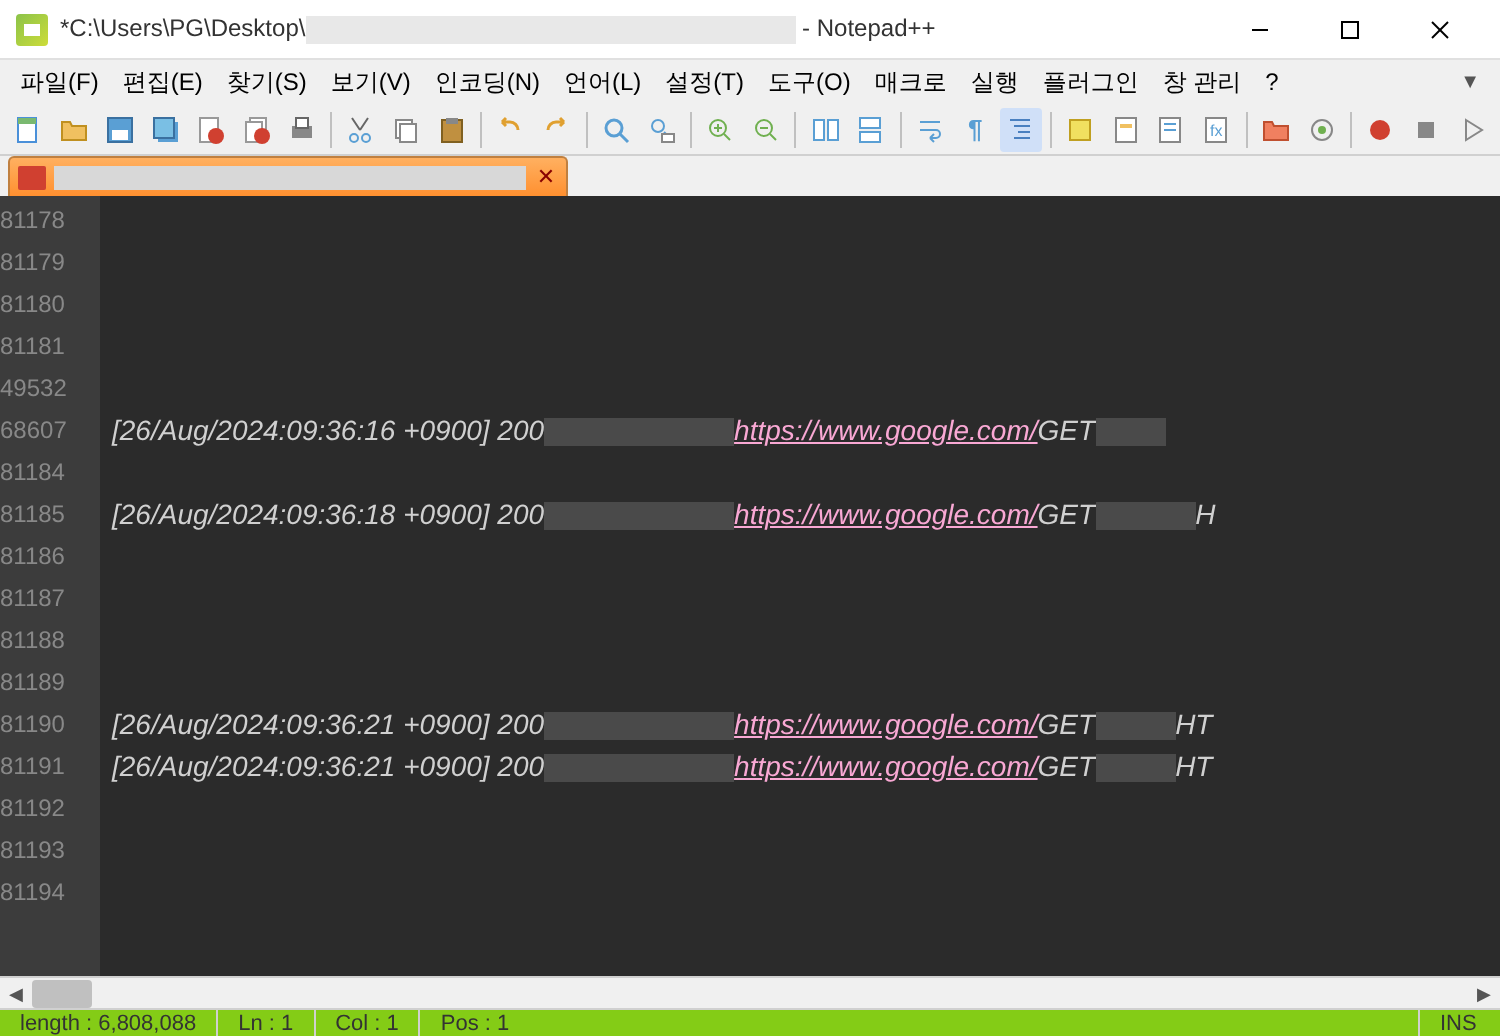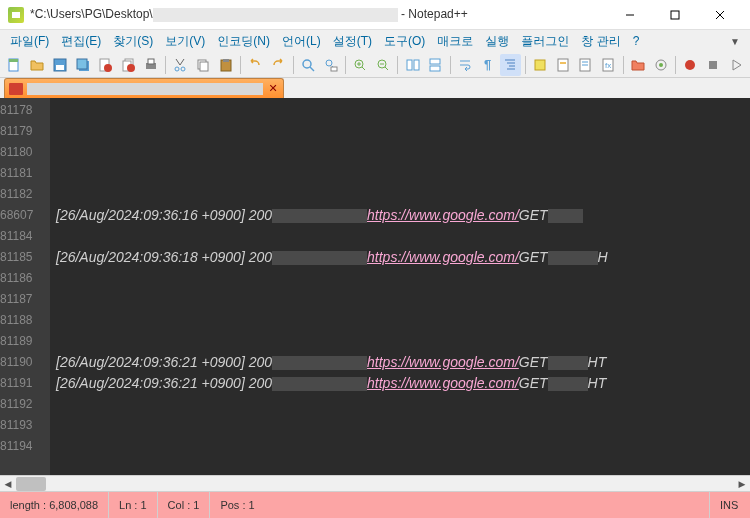--- a/index.html
+++ b/index.html
@@ -7,21 +7,21 @@
 
 .titlebar { height: 30px; background: #fff; display: flex; align-items: center; padding: 0 8px; border-bottom: 1px solid #e0e0e0; }
 .titlebar-icon { width: 16px; height: 16px; background: linear-gradient(135deg, #8BC34A, #CDDC39); margin-right: 6px; border-radius: 2px; position: relative; }
 .titlebar-icon::after { content: ""; position: absolute; width: 8px; height: 6px; background: #fff; top: 5px; left: 4px; }
 .titlebar-text { flex: 1; font-size: 12px; color: #333; white-space: nowrap; overflow: hidden; }
 .redact-title { display: inline-block; width: 245px; height: 14px; background: #e8e8e8; vertical-align: middle; }
 .win-controls { display: flex; }
 .win-btn { width: 45px; height: 28px; display: flex; align-items: center; justify-content: center; font-size: 12px; cursor: pointer; }
 
 .menubar { height: 22px; display: flex; align-items: center; padding: 0 4px; font-size: 12px; background: #f0f0f0; }
-.menu-item { padding: 2px 6px; cursor: pointer; color: #0369a1; }
+.menu-item { padding: 2px 6px; cursor: pointer; color: #000000; }
 .menu-spacer { flex: 1; }
 .menu-chevron { padding: 0 6px; font-size: 10px; color: #555; }
 
 .toolbar { height: 26px; display: flex; align-items: center; padding: 2px 4px; background: #f0f0f0; border-bottom: 1px solid #d0d0d0; gap: 2px; }
 .tool-btn { width: 22px; height: 22px; display: flex; align-items: center; justify-content: center; cursor: pointer; border-radius: 2px; font-size: 13px; }
 .tool-sep { width: 1px; height: 18px; background: #c0c0c0; margin: 0 2px; }
 
 .tabbar { height: 20px; background: #f0f0f0; display: flex; align-items: flex-end; padding: 0 4px; }
 .tab { height: 20px; background: linear-gradient(#ffb060, #ff9030); border: 1px solid #c08040; border-bottom: none; border-radius: 3px 3px 0 0; display: flex; align-items: center; padding: 0 4px 0 4px; min-width: 280px; position: relative; }
 .tab-icon { width: 14px; height: 12px; background: #d04030; margin-right: 4px; border-radius: 1px; }
@@ -34,21 +34,21 @@
 .code { flex: 1; color: #d0d0d0; font-family: Consolas, monospace; font-size: 14px; padding-top: 2px; overflow: hidden; white-space: nowrap; }
 .code-line { height: 21px; line-height: 21px; padding-left: 6px; display: flex; align-items: center; font-style: italic; }
 .redact { display: inline-block; height: 14px; background: #4a4a4a; vertical-align: middle; }
 .url-link { color: #f9a8d4; text-decoration: underline; }
 
 .hscroll { height: 16px; background: #f0f0f0; border-top: 1px solid #d0d0d0; display: flex; align-items: center; }
 .hscroll-btn { width: 16px; height: 16px; display: flex; align-items: center; justify-content: center; font-size: 9px; color: #555; cursor: pointer; }
 .hscroll-track { flex: 1; height: 16px; position: relative; }
 .hscroll-thumb { position: absolute; left: 0; width: 30px; height: 14px; top: 1px; background: #c0c0c0; border-radius: 2px; }
 
-.statusbar { height: 27px; background: #fca5a5; border-top: 1px solid #d0d0d0; display: flex; align-items: center; font-size: 11px; color: #333; }
+.statusbar { height: 14px; background: #84cc16; border-top: 1px solid #d0d0d0; display: flex; align-items: center; font-size: 11px; color: #333; }
 .status-cell { padding: 0 10px; border-right: 1px solid #d0d0d0; height: 100%; display: flex; align-items: center; }
 .status-cell.wide { flex: 1; }
 .status-cell.ins { border-right: none; }
 
 svg { display: block; }
 </style>
 </head>
 <body>
 
 <div class="titlebar">
@@ -288,21 +288,21 @@
     <div class="tab-close">✕</div>
   </div>
 </div>
 
 <div class="editor">
   <div class="gutter" id="gutter">
       <div class="gutter-line">81178</div>
       <div class="gutter-line">81179</div>
       <div class="gutter-line">81180</div>
       <div class="gutter-line">81181</div>
-      <div class="gutter-line">81182</div>
+      <div class="gutter-line">49532</div>
       <div class="gutter-line">68607</div>
       <div class="gutter-line">81184</div>
       <div class="gutter-line">81185</div>
       <div class="gutter-line">81186</div>
       <div class="gutter-line">81187</div>
       <div class="gutter-line">81188</div>
       <div class="gutter-line">81189</div>
       <div class="gutter-line">81190</div>
       <div class="gutter-line">81191</div>
       <div class="gutter-line">81192</div>

